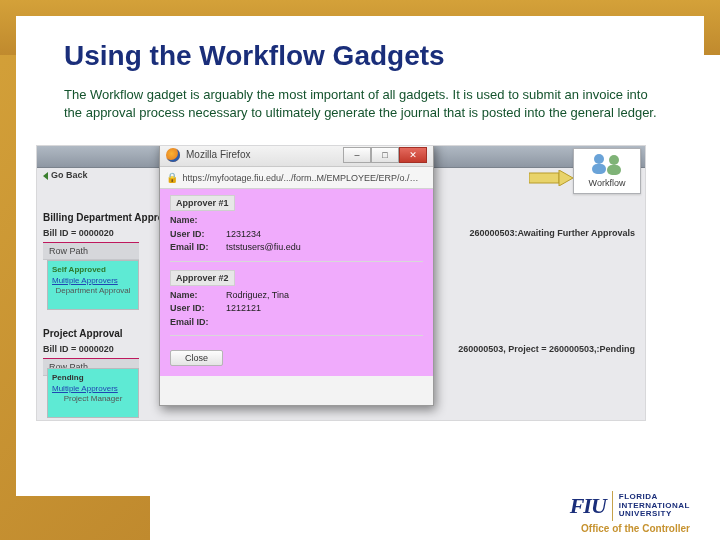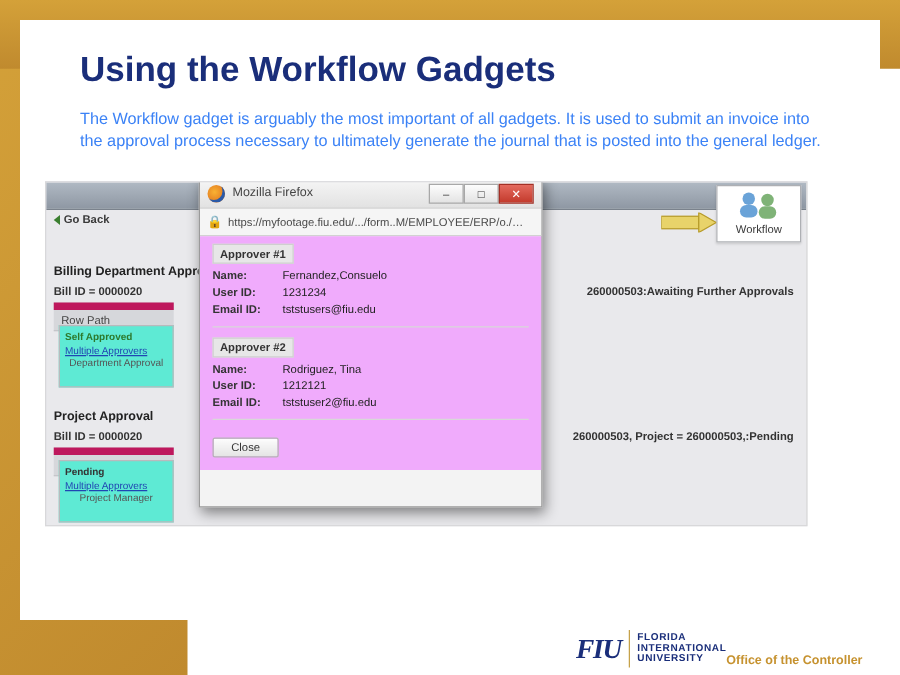--- a/index.html
+++ b/index.html
@@ -39,21 +39,21 @@
   .title {
     font-family: "Trebuchet MS", Tahoma, sans-serif;
     font-size: 28px;
     font-weight: bold;
     color: #1a2e7a;
     margin-bottom: 14px;
   }
   .body-text {
     font-family: Tahoma, Verdana, sans-serif;
     font-size: 13px;
-    color: #3b82f6;
+    color: #14532d;
     line-height: 1.35;
     margin-bottom: 24px;
   }
   .screenshot-area {
     position: relative;
     width: 610px;
     height: 276px;
     margin-top: 6px;
     margin-left: -28px;
     background: #e9e9ec;
@@ -95,21 +95,21 @@
   }
   .sh1 { top: 66px; }
   .sh2 { top: 182px; }
   .row-path {
     position: absolute;
     left: 6px;
     background: #d6d7db;
     font-size: 9px;
     color: #444;
     padding: 3px 6px;
-    border-top:6px solid #be185d;
+    border-top:1px solid #be185d;
     border-bottom:1px solid #c5c6ca;
     width: 96px;
   }
   .rp1 { top: 96px; }
   .rp2 { top: 212px; }
   .bill-row {
     position: absolute;
     left: 6px;
     font-size: 9px;
     color: #333;
@@ -220,21 +220,21 @@
     font-size:9px;
     color:#333;
   }
 
   
   .footer {
     position: absolute;
     bottom: 6px;
     right: 30px;
     display: flex;
-    flex-direction: row;
+    flex-direction: column;
     align-items: flex-end;
     z-index: 3;
   }
   .fiu-logo {
     display:flex; align-items:center; gap:6px;
   }
   .fiu-mark {
     font-family: Georgia, serif;
     font-weight: bold;
     font-style: italic;
@@ -311,21 +311,20 @@
       </div>
       <div class="ff-urlbar">
         <span class="lock">🔒</span>
         <span class="url">https://myfootage.fiu.edu/.../form..M/EMPLOYEE/ERP/o./WEBLIB_EC</span>
       </div>
       <div class="ff-content">
         <div class="appr-block">
           <div class="appr-head">Approver #1</div>
           <div class="kv">
               <span class="k">Name:</span>
-              <span class="v">Fernandez,Consuelo</span>
             </div>
           <div class="kv">
               <span class="k">User ID:</span>
               <span class="v">1231234</span>
             </div>
           <div class="kv">
               <span class="k">Email ID:</span>
               <span class="v">tststusers@fiu.edu</span>
             </div>
         </div>
@@ -334,21 +333,20 @@
           <div class="kv">
               <span class="k">Name:</span>
               <span class="v">Rodriguez, Tina</span>
             </div>
           <div class="kv">
               <span class="k">User ID:</span>
               <span class="v">1212121</span>
             </div>
           <div class="kv">
               <span class="k">Email ID:</span>
-              <span class="v">tststuser2@fiu.edu</span>
             </div>
         </div>
         <div class="close-btn">Close</div>
       </div>
     </div>
   </div>
 </div>
 
 <div class="footer">
   <div class="fiu-logo">

